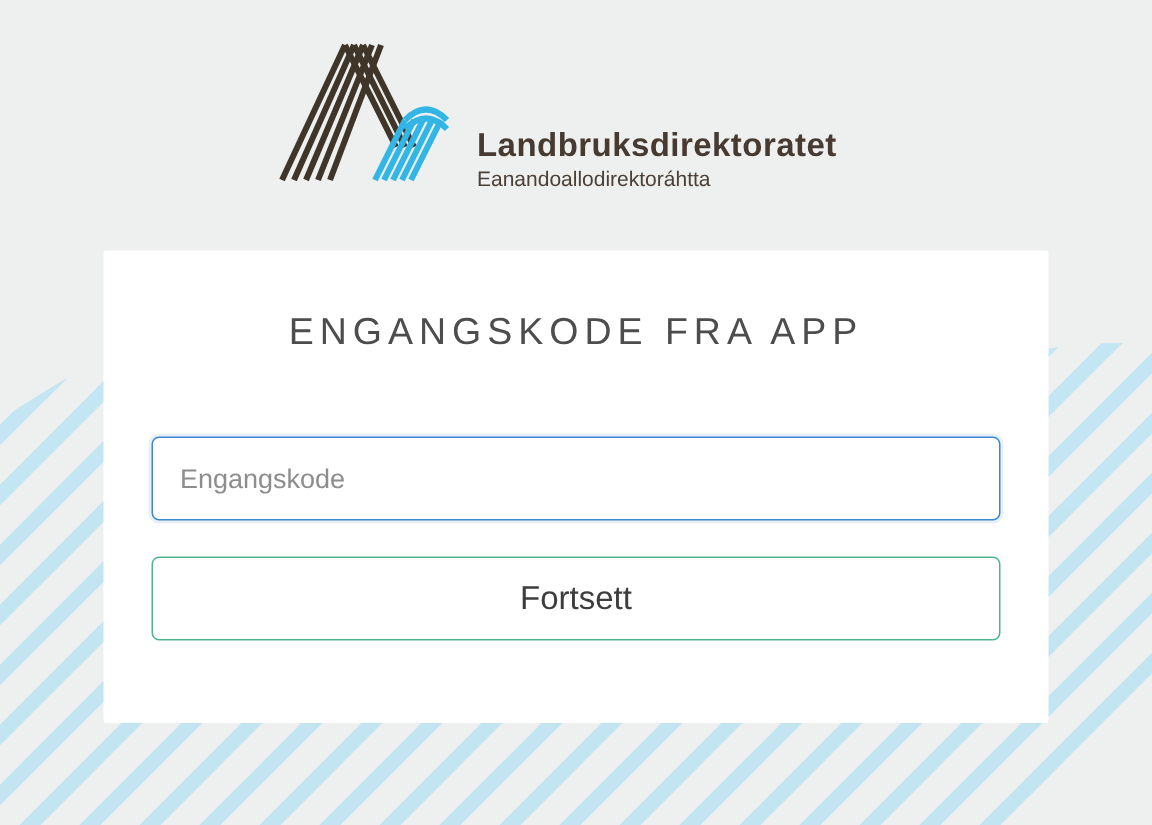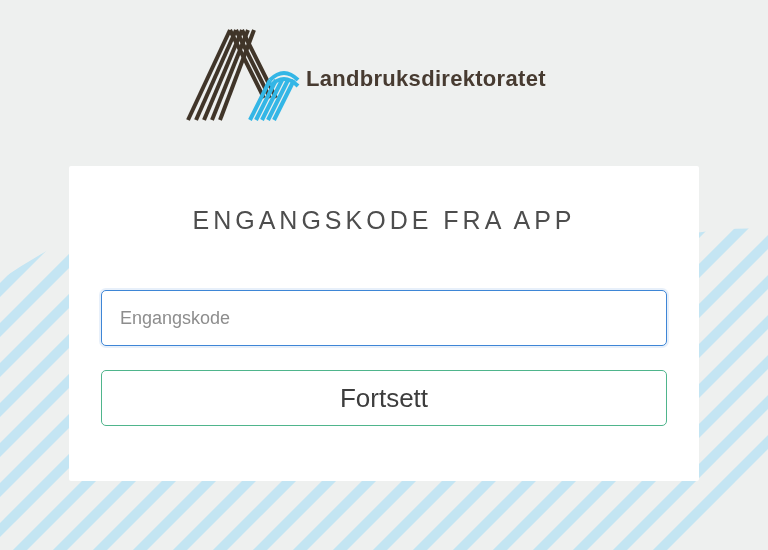--- a/index.html
+++ b/index.html
@@ -13,22 +13,22 @@
     position: absolute;
     inset: 0;
     z-index: 0;
     overflow: hidden;
   }
   .bg-stripes svg { position:absolute; bottom:-80px; left:-40px; }
   .logo-wrap {
     position: relative;
     z-index: 2;
     display: flex;
-    align-items: center;
-    gap: 6px;
+    align-items: flex-end;
+    gap: 18px;
     padding: 26px 0 0 180px;
   }
   .logo-text-main {
     font-size: 22px;
     font-weight: 700;
     color: #473b31;
     letter-spacing: .3px;
     line-height: 1.1;
     padding-top: 6px;
   }
@@ -67,21 +67,21 @@
     box-shadow: 0 0 0 2px rgba(62,134,214,.12);
   }
   .otp-input::placeholder { color: #8d8d8d; font-weight:400; }
   .continue-btn {
     width: 100%;
     height: 56px;
     margin-top: 24px;
     background: #ffffff;
     border: 1px solid #4fb58c;
     border-radius: 5px;
-    font-size: 26px;
+    font-size: 22px;
     color: #3d3d3d;
     cursor: pointer;
   }
 </style>
 </head>
 <body>
 
 <div class="bg-stripes">
   <svg width="900" height="520" viewBox="0 0 900 520">
     <defs>
@@ -139,20 +139,21 @@
         <line x1="82" y1="94" x2="102" y2="54"></line>
         <line x1="88" y1="94" x2="108" y2="54"></line>
         <line x1="94" y1="94" x2="114" y2="54"></line>
         <path d="M90 54 q14 -14 28 0"></path>
         <path d="M90 60 q14 -14 28 0"></path>
       </g>
     </svg>
   </span>
   <div>
     <div class="logo-text-main">Landbruksdirektoratet</div>
+    <div class="logo-text-sub">Eanandoallodirektoráhtta</div>
   </div>
 </div>
 
 <div class="card">
   <h1>ENGANGSKODE FRA APP</h1>
 
   <input class="otp-input" type="text" autofocus="" placeholder="Engangskode" style="">
 
   <button class="continue-btn">Fortsett</button>
 </div>

